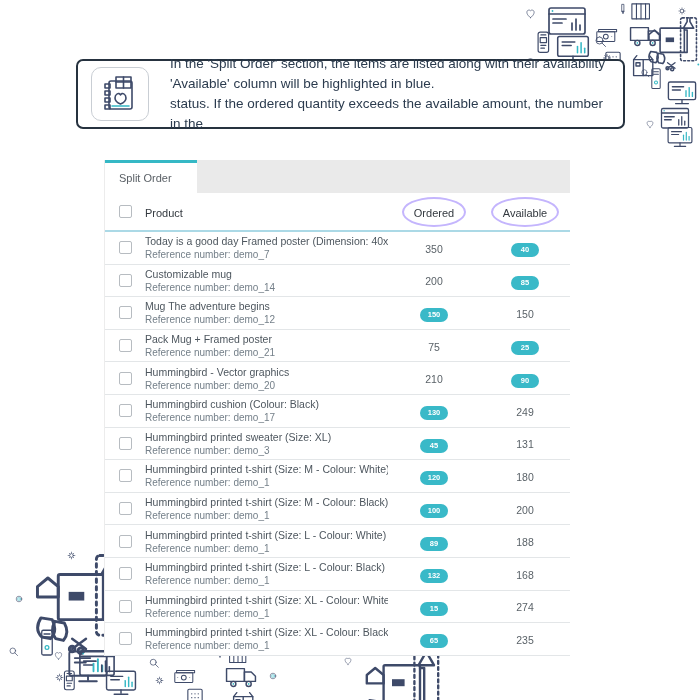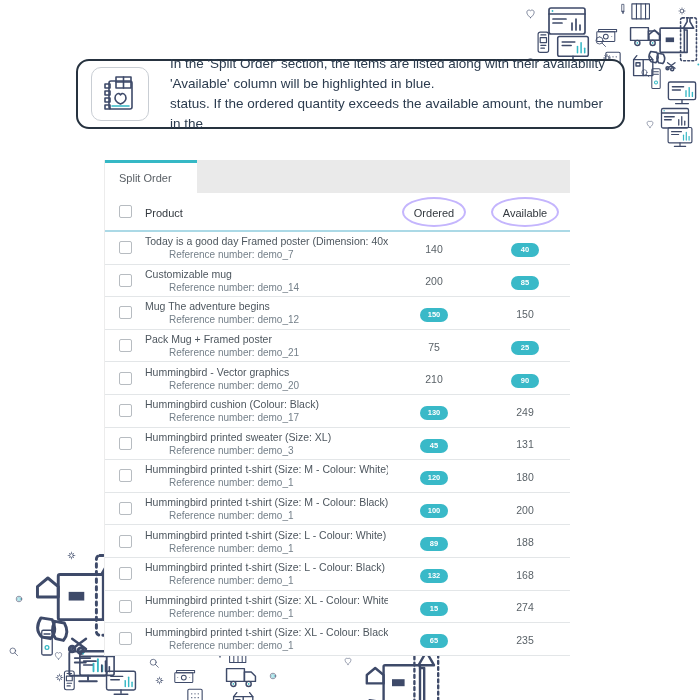--- a/index.html
+++ b/index.html
@@ -3,39 +3,39 @@
 <meta charset="utf-8">
 <style>
   html,body{margin:0;padding:0;}
   body{width:700px;height:700px;background:#fff;font-family:"Liberation Sans",sans-serif;}
   .stage{position:relative;width:700px;height:700px;overflow:hidden;background:#fff;}
 
   
   .doodle{position:absolute;stroke:#3e4a69;fill:none;stroke-width:1.7;stroke-linecap:round;stroke-linejoin:round;z-index:1;}
 
   
-  .callout{position:absolute;left:76px;top:59px;width:545px;height:66px;border:2px solid #26323f;border-radius:13px;background:#fff;display:flex;align-items:center;z-index:3;}
+  .callout{position:absolute;left:76px;top:59px;width:545px;height:66px;border:2px solid #26323f;border-radius:7px;background:#fff;display:flex;align-items:center;z-index:3;}
   .callout-icon-box{flex:0 0 56px;height:52px;margin-left:13px;border:1px solid #c9ced4;border-radius:10px;display:flex;align-items:center;justify-content:center;background:#fff;}
   .callout-text{margin-left:21px;margin-right:8px;color:#2b3b4e;font-size:13.5px;line-height:20px;}
 
   
   .panel{position:absolute;left:104px;top:160px;width:465px;background:#fff;z-index:2;border-left:1px solid #ececec;}
   .tabbar{height:33px;background:#eaeaea;display:flex;}
   .tab{width:92px;background:#fff;border-top:3px solid #35b8c5;box-sizing:border-box;display:flex;align-items:center;padding-left:14px;font-size:11px;color:#5a6066;cursor:pointer;}
   .thead{display:flex;align-items:center;height:37px;background:#fff;border-bottom:2px solid #abd9e6;}
   .col-check{flex:0 0 40px;display:flex;justify-content:flex-start;padding-left:14px;box-sizing:border-box;}
   .col-product{flex:1 1 auto;min-width:0;}
   .col-ordered{flex:0 0 92px;text-align:center;}
   .col-available{flex:0 0 90px;text-align:center;}
   .cb{display:inline-block;width:11px;height:11px;border:1px solid #b7bcc1;border-radius:2px;background:#fff;cursor:pointer;}
   .th-label{font-size:11px;font-weight:normal;color:#33393f;}
   .hl-ellipse{display:inline-block;border:2px solid #c4b5fd;border-radius:50%;padding:4px 10px;}
   .row{display:flex;align-items:center;height:31.6px;border-bottom:1px solid #e3e6e8;background:#fff;}
   .p-name{font-size:10.5px;color:#4d565e;white-space:nowrap;overflow:hidden;}
-  .p-ref{font-size:10px;color:#75808a;margin-top:2px;white-space:nowrap;margin-left:24px;}
+  .p-ref{font-size:10px;color:#75808a;margin-top:2px;white-space:nowrap;}
   .val{font-size:10.5px;color:#5a6268;}
   .val.badge{display:inline-block;min-width:16px;padding:3px 6px;background:#39b9c8;color:#fff;border-radius:9px;font-size:7.5px;font-weight:bold;line-height:8px;}
 </style>
 </head>
 <body>
 
 <div class="stage">
 
   <svg width="0" height="0" style="position:absolute" aria-hidden="true">
     <defs>
@@ -269,21 +269,21 @@
     <div>
         <div class="row">
       <div class="col-check">
         <span class="cb"></span>
       </div>
       <div class="col-product">
         <div class="p-name">Today is a good day Framed poster (Dimension: 40x60cm)</div>
         <div class="p-ref">Reference number: demo_7</div>
       </div>
       <div class="col-ordered">
-        <span class="val">140</span>
+        <span class="val">350</span>
       </div>
       <div class="col-available">
         <span class="val badge">40</span>
       </div>
     </div>
         <div class="row">
       <div class="col-check">
         <span class="cb"></span>
       </div>
       <div class="col-product">

